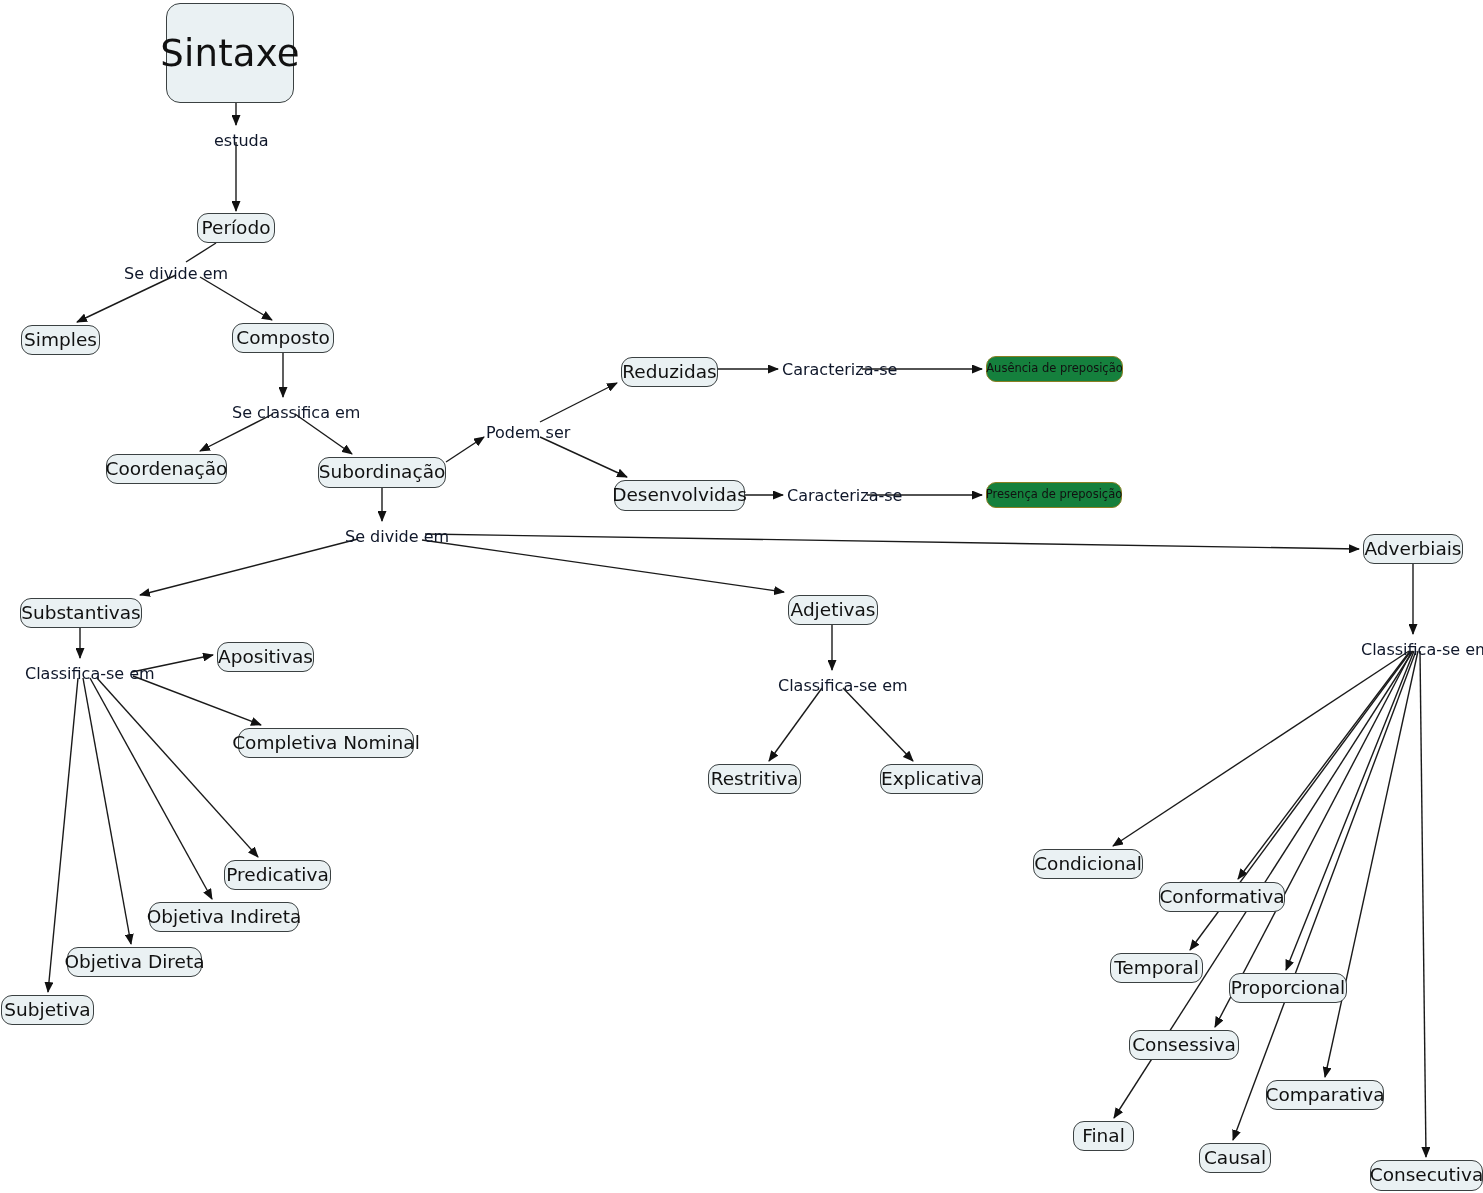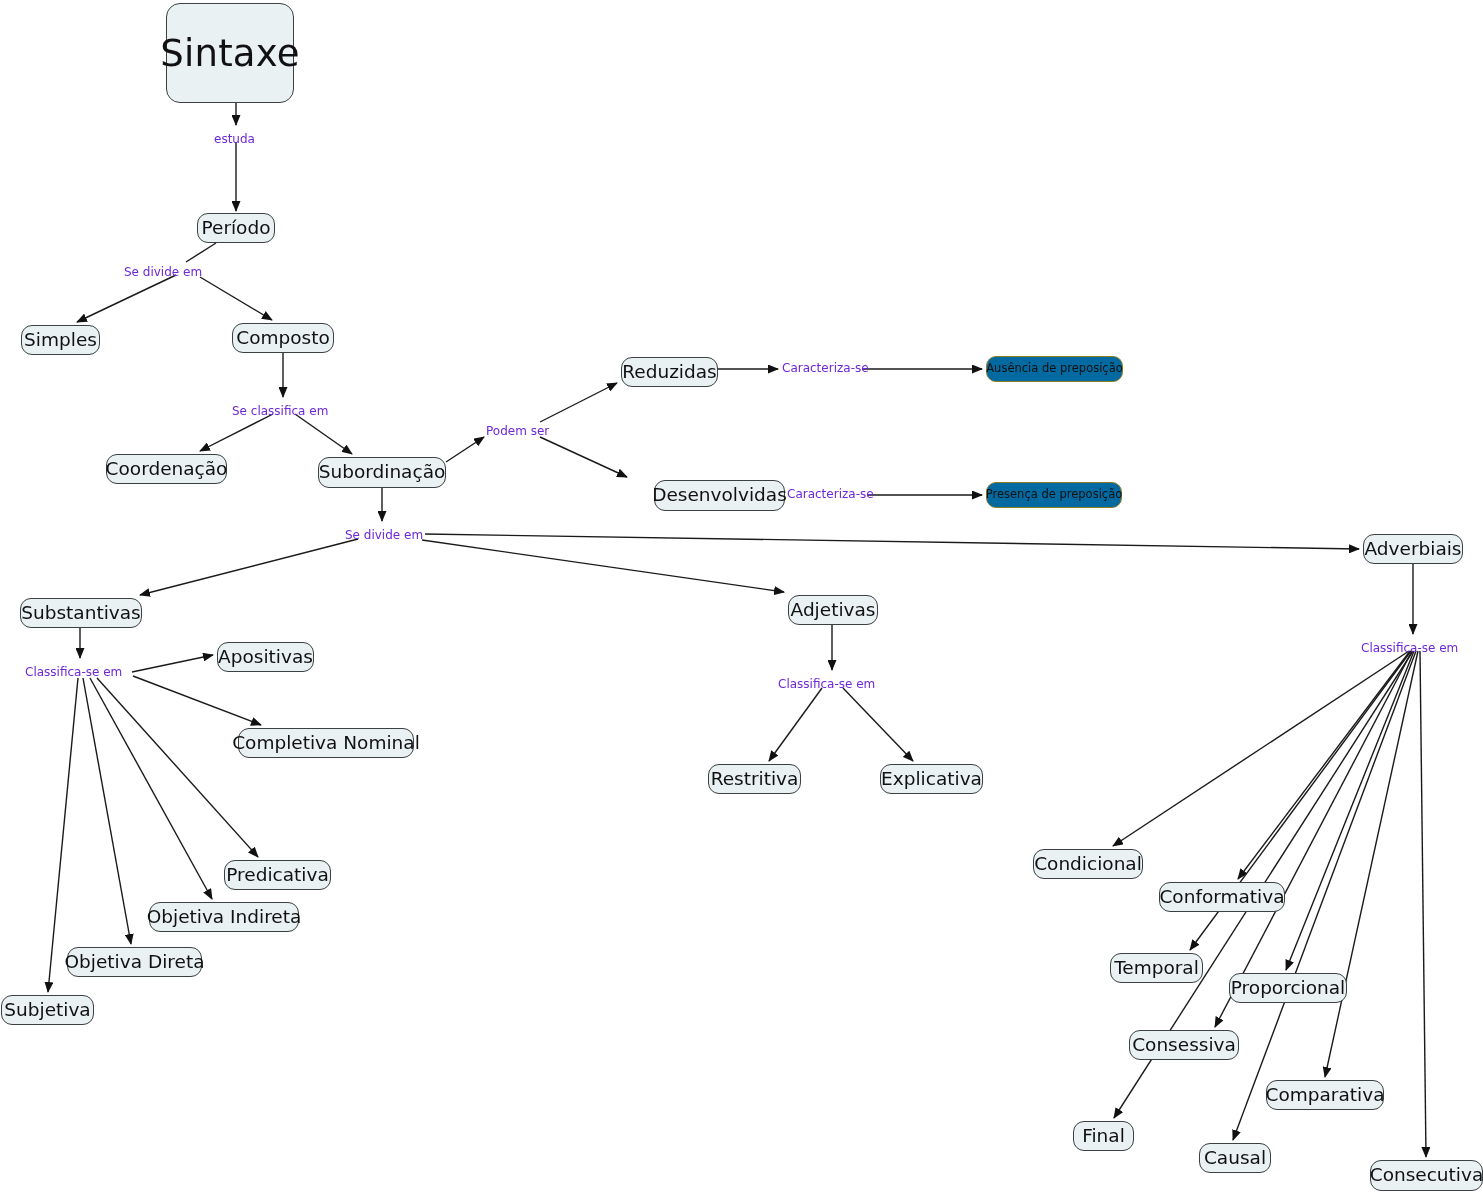--- a/index.html
+++ b/index.html
@@ -17,30 +17,30 @@
     white-space:nowrap;
     line-height:1;
   }
   .node.root{
     border-radius:14px;
     font-size:37px;
     letter-spacing:.2px;
   }
   .node.concept{ font-size:18.5px; padding:0 4px; }
   .node.note{
-    background:#0369a1;
+    background:#15803d;
     border:1.4px solid #8a7f22;
     border-radius:10px;
     font-size:11.5px;
     padding:0 10px;
   }
   .edge-label{
     position:absolute;
-    font-size:12px;
-    color:#6d28d9;
+    font-size:16px;
+    color:#0f172a;
     white-space:nowrap;
     background:transparent;
     line-height:1;
   }
 </style>
 </head>
 <body>
 
 <div id="canvas">
   <svg id="edges" viewBox="0 0 1483 1193" xmlns="http://www.w3.org/2000/svg">
@@ -106,21 +106,21 @@
       </div>
       <div class="node concept" style="left: 106px; top: 454px; width: 121px; height: 30px;">
         <span>Coordenação</span>
       </div>
       <div class="node concept" style="left: 318px; top: 457px; width: 128px; height: 31px; text-align: right;">
         <span>Subordinação</span>
       </div>
       <div class="node concept" style="left: 621px; top: 357px; width: 97px; height: 30px;">
         <span>Reduzidas</span>
       </div>
-      <div class="node concept" style="left: 614px; top: 480px; width: 131px; height: 31px; margin-left: 40px;">
+      <div class="node concept" style="left: 614px; top: 480px; width: 131px; height: 31px;">
         <span>Desenvolvidas</span>
       </div>
       <div class="node note" style="left: 986px; top: 356px; width: 137px; height: 26px;">
         <span>Ausência de preposição</span>
       </div>
       <div class="node note" style="left: 986px; top: 482px; width: 136px; height: 26px; justify-content: center;">
         <span>Presença de preposição</span>
       </div>
       <div class="node concept" style="left: 20px; top: 598px; width: 122px; height: 30px;">
         <span>Substantivas</span>

